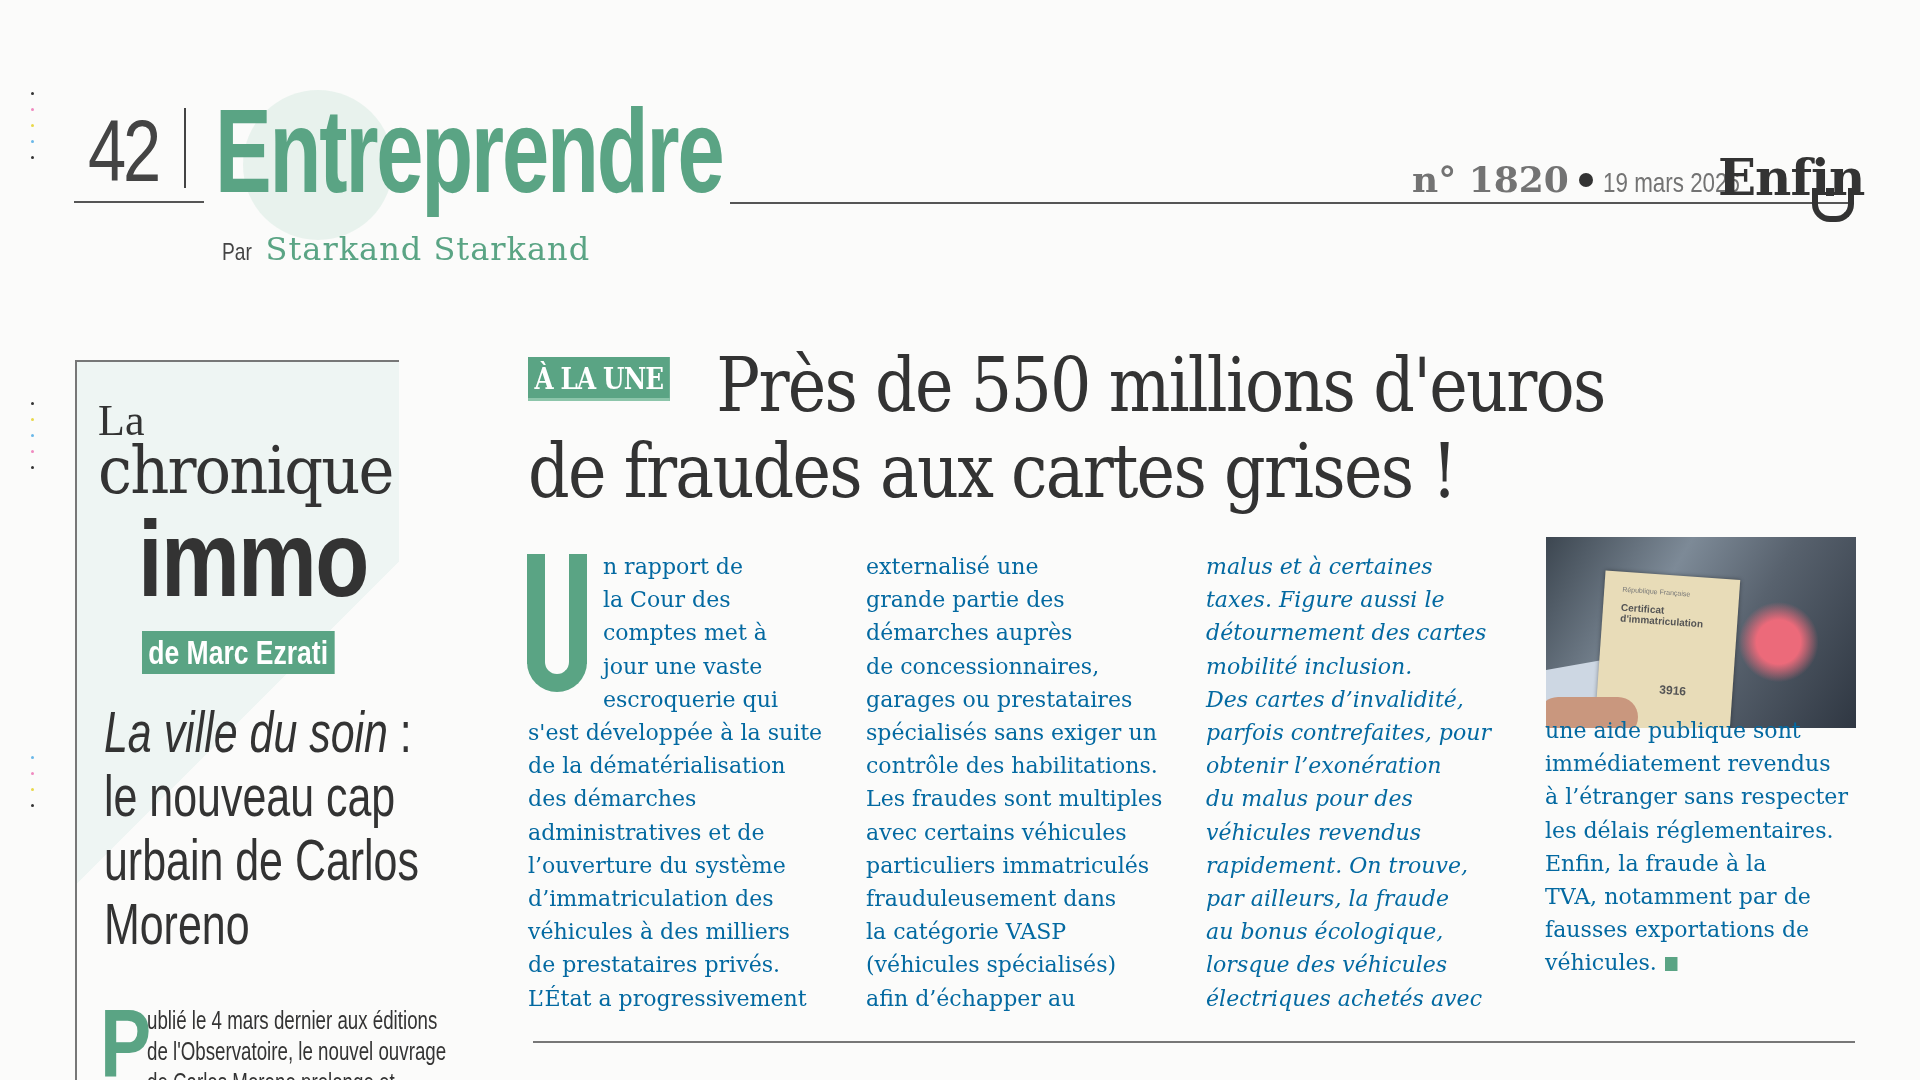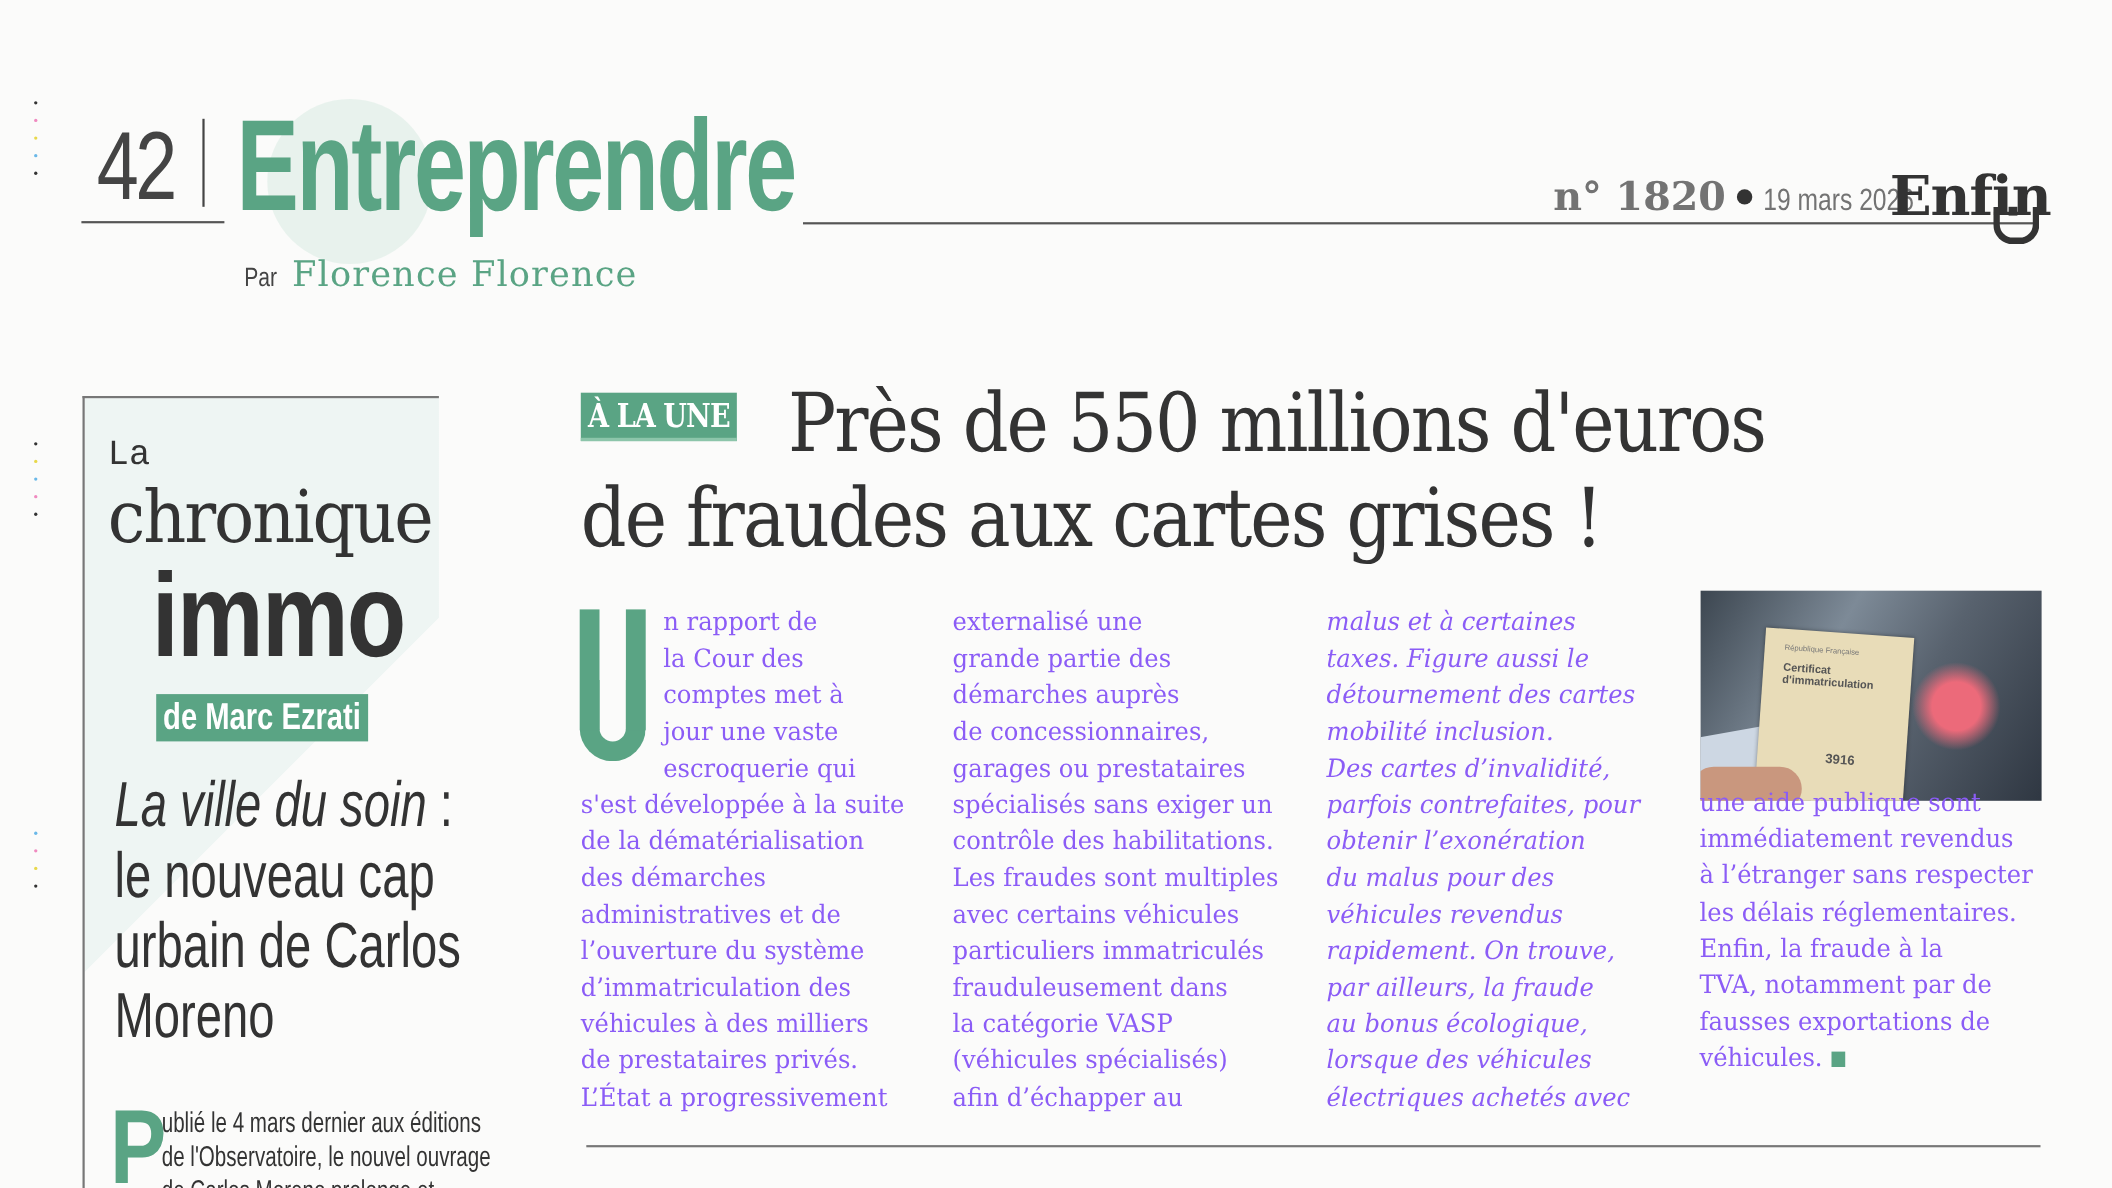--- a/index.html
+++ b/index.html
@@ -26,37 +26,37 @@
     .issue { position:absolute; left:1412px; top:158px; font-family:"DejaVu Serif", serif; font-weight:bold; font-size:36px; color:#737373; white-space:nowrap; }
     .issue .dot { display:inline-block; width:14px; height:14px; border-radius:50%; background:#333; margin:0 10px 6px 10px; vertical-align:middle; }
     .issue .date { font-family:"Liberation Sans", sans-serif; font-weight:normal; font-size:28px; display:inline-block; transform:scaleX(.8); transform-origin:left; }
     .brand { position:absolute; left:1718px; top:148px; font-family:"DejaVu Serif", serif; font-weight:bold; font-size:50px; color:#333; letter-spacing:-1px; }
     .brand-hook { position:absolute; left:1812px; top:188px; width:30px; height:28px; border:6px solid #333; border-top:none; border-radius:0 0 18px 18px; }
     .brand-hook::after { content:""; position:absolute; left:8px; top:0; width:8px; height:8px; background:#333; }
 
     
     .chron-box { position:absolute; left:75px; top:360px; width:322px; height:720px; border-left:2px solid #777; border-top:2px solid #777; background:linear-gradient(135deg,#eef5f3 0%, #eef5f3 50%, #fbfbfa 50.1%); }
     .chron-box::after { content:""; position:absolute; left:0; top:0; right:0; bottom:0; background:linear-gradient(#eef5f3 0 330px, transparent 330px); opacity:.0; }
-    .chron-la { position:absolute; left:98px; top:395px; font-size:32px; color:#333; font-family:Liberation Mono, monospace; }
+    .chron-la { position:absolute; left:98px; top:395px; font-size:44px; color:#333; font-family:Liberation Serif, serif; }
     .chron-word { position:absolute; left:98px; top:432px; font-size:66px; color:#333; font-family:"DejaVu Serif", serif; letter-spacing:-2px; transform:scaleX(.92); transform-origin:left; }
     .chron-immo { position:absolute; left:138px; top:505px; font-family:"Liberation Sans", sans-serif; font-weight:bold; font-size:108px; color:#333; line-height:1; letter-spacing:-2px; transform:scaleX(.82); transform-origin:left top; }
     .chron-author { position:absolute; left:142px; top:631px; background:#5aa484; color:#fff; font-family:"Liberation Sans", sans-serif; font-weight:bold; font-size:34px; padding:2px 8px; transform:scaleX(.78); transform-origin:left top; white-space:nowrap; }
     .chron-headline { position:absolute; left:104px; top:700px; width:360px; font-family:"Liberation Sans", sans-serif; font-size:58px; line-height:64px; color:#333; transform:scaleX(.74); transform-origin:left top; }
     .chron-headline em { font-style:italic; }
     .chron-dropcap-p { position:absolute; left:100px; top:995px; font-family:"Liberation Sans", sans-serif; font-weight:bold; font-size:96px; color:#5aa484; line-height:1; transform:scaleX(.8); transform-origin:left top; }
     .chron-lede { position:absolute; left:147px; top:1005px; width:380px; font-family:"Liberation Sans", sans-serif; font-size:26px; line-height:31px; color:#333; transform:scaleX(.72); transform-origin:left top; }
     .chron-lede span { display:block; white-space:nowrap; }
 
     
     .kicker { position:absolute; left:528px; top:357px; background:#5aa484; color:#fff; font-family:"DejaVu Serif", serif; font-weight:bold; font-size:30px; padding:4px 8px 2px; letter-spacing:-1px; transform:scaleX(.82); transform-origin:left top; border-bottom:3px solid #8cc5aa; }
     .headline { position:absolute; left:528px; top:342px; width:1220px; font-family:"DejaVu Serif", serif; font-size:74px; line-height:86px; color:#333; letter-spacing:-2px; transform:scaleX(.88); transform-origin:left top; }
     .headline .l1 { padding-left:214px; display:block; white-space:nowrap; }
     .headline .l2 { display:block; white-space:nowrap; }
 
-    .col { position:absolute; top:550px; font-family:"DejaVu Serif", serif; font-size:23px; line-height:33.2px; color:#8b5cf6; }
+    .col { position:absolute; top:550px; font-family:"DejaVu Serif", serif; font-size:23px; line-height:33.2px; color:#0369a1; }
     .col span.line { display:block; white-space:nowrap; transform:scaleX(.96); transform-origin:left; }
     .col1 { left:528px; }
     .col1 .indent { padding-left:78px; }
     .col2 { left:866px; }
     .col3 { left:1206px;font-style:italic; }
     .col4 { left:1545px; top:714px; }
     .dropcap-u { position:absolute; left:527px; top:554px; width:60px; height:150px; }
     .dropcap-u .bar-l, .dropcap-u .bar-r { position:absolute; top:0; width:18px; height:110px; background:#5aa484; }
     .dropcap-u .bar-l { left:0; }
     .dropcap-u .bar-r { right:0; }
@@ -100,21 +100,21 @@
 </div>
 
 <header>
   <div class="pagenum">42</div>
   <div class="pagenum-bar"></div>
   <div class="pagenum-underline"></div>
   <div class="section-circle"></div>
   <div class="section-title">Entreprendre</div>
   <div class="byline">
     <span class="par">Par</span>
-    <span class="author">Florence Florence</span>
+    <span class="author">Starkand Starkand</span>
   </div>
   <div class="header-rule"></div>
   <div class="issue">
     <span>n° 1820</span><span class="dot"></span><span class="date">19 mars 2026</span>
   </div>
   <div class="brand"><span>Enfin</span></div>
   <div class="brand-hook"></div>
 </header>
 
 <aside>

